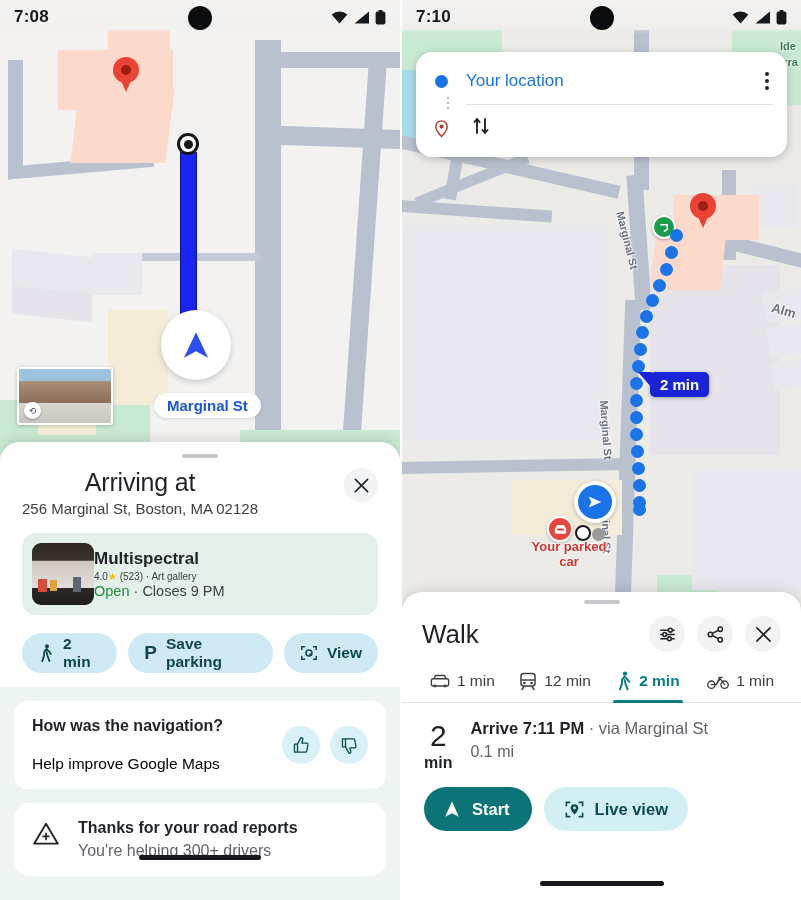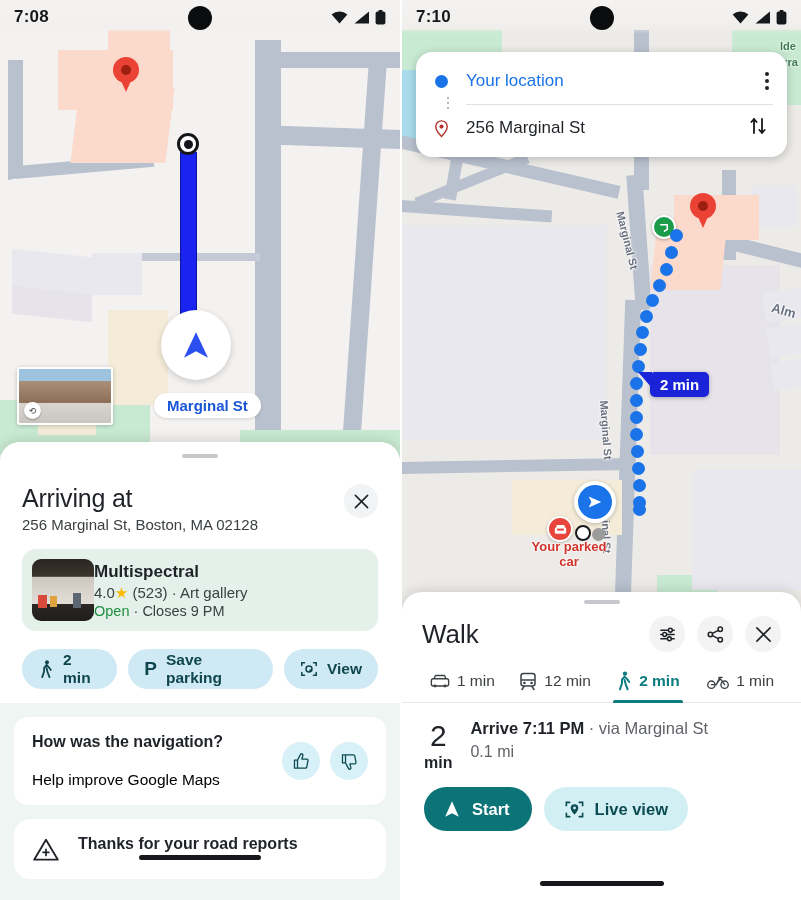--- a/index.html
+++ b/index.html
@@ -156,41 +156,41 @@
     box-shadow: 0 -2px 12px rgba(0,0,0,.13);
   }
   .grabber { width: 36px; height: 4px; border-radius: 2px; background: #c6c8cb;
              margin: 8px auto 0 auto; }
   .sheet-l { top: 442px; background: #eef5f2; }
   .sheet-r { top: 592px; }
 
   .sheet-white {
     background: #ffffff; border-radius: 20px 20px 0 0; padding: 4px 22px 14px 22px;
   }
-  .arriving-head { display: flex; align-items: flex-start; justify-content: space-between; margin-top: 26px; }
+  .arriving-head { display: flex; align-items: flex-start; justify-content: space-between; margin-top: 10px; text-align: center; }
   .arriving-title { font-size: 25px; font-weight: 400; color: #1f2328; letter-spacing: -.2px; }
   .arriving-sub { font-size: 15px; color: #3c4043; margin-top: 3px; }
   .close-btn {
     width: 34px; height: 34px; border-radius: 50%; background: #f1f3f4;
     display: flex; align-items: center; justify-content: center; flex: none; cursor: pointer;
   }
   .place-card {
     margin-top: 16px; background: #e4f0ea; border-radius: 14px;
     padding: 10px; display: flex; gap: 0; align-items: center;
   }
   .place-thumb {
     width: 62px; height: 62px; border-radius: 9px; flex: none; overflow: hidden;
     background: linear-gradient(180deg,#2b2622 0%, #3b342d 28%, #cdc7bf 29%, #e2ded7 72%, #2a2724 73%, #201d1b 100%);
     position: relative;
   }
   .place-thumb .art1 { position:absolute; left:6px; top:36px; width:9px; height:13px; background:#d94a3d; }
   .place-thumb .art2 { position:absolute; left:18px; top:37px; width:7px; height:11px; background:#e0a23c; }
   .place-thumb .art3 { position:absolute; left:41px; top:34px; width:8px; height:15px; background:#5d6672; }
   .place-name { font-size: 17px; font-weight: 700; color: #1f2328; }
-  .place-meta { font-size: 15px; color: #3c4043; margin-top: 2px; }
+  .place-meta { font-size: 10px; color: #3c4043; margin-top: 2px; }
   .place-open { font-size: 14.5px; color: #1e8e3e; margin-top: 1px; }
   .place-open .sep { color: #3c4043; }
   .star { color: #fabb05; }
 
   .chips { display: flex; gap: 11px; margin-top: 18px; }
   .chip {
     background: #cfeaf4; border-radius: 20px; height: 40px; padding: 0 16px;
     display: flex; align-items: center; gap: 9px; cursor: pointer;
     font-size: 15.5px; font-weight: 600; color: #10464f;
   }
@@ -410,20 +410,21 @@
         </div>
       </div>
 
       <div class="reports-card">
         <svg width="28" height="26" viewBox="0 0 26 24" style="flex:none; margin-top:2px;">
           <path d="M13 2.5 L24 21 H2 Z" stroke="#1f2328" stroke-width="1.7" fill="none" stroke-linejoin="round"></path>
           <path d="M13 11.5 V17 M10.3 14.2 H15.7" stroke="#1f2328" stroke-width="1.6" stroke-linecap="round"></path>
         </svg>
         <div>
           <div class="rep-title">Thanks for your road reports</div>
+          <div class="rep-sub">You're helping 300+ drivers</div>
         </div>
       </div>
     </div>
 
     <div class="home-indicator-l"></div>
   </div>
 
   <div class="phone right">
 
     <div class="map">
@@ -554,21 +555,20 @@
           <span></span>
           <span></span>
       </div>
       <div class="search-row">
         <div class="sr-icon">
           <svg width="19" height="19" viewBox="0 0 20 20">
             <path d="M10 18.5 C10 18.5 16 12.5 16 8 A6 6 0 0 0 4 8 C4 12.5 10 18.5 10 18.5 Z" stroke="#b4322b" stroke-width="1.5" fill="none"></path>
             <circle cx="10" cy="8" r="2.2" fill="#b4322b"></circle>
           </svg>
         </div>
-        <div class="sr-text dest">256 Marginal St</div>
         <div style="padding:4px;">
           <svg width="22" height="22" viewBox="0 0 22 22">
             <path d="M7 18 V4 M7 4 L4.4 7 M7 4 L9.6 7" stroke="#16181b" stroke-width="1.8" fill="none" stroke-linecap="round" stroke-linejoin="round"></path>
             <path d="M15 4 V18 M15 18 L12.4 15 M15 18 L17.6 15" stroke="#16181b" stroke-width="1.8" fill="none" stroke-linecap="round" stroke-linejoin="round"></path>
           </svg>
         </div>
       </div>
     </div>
 
     <div class="sheet sheet-r">

